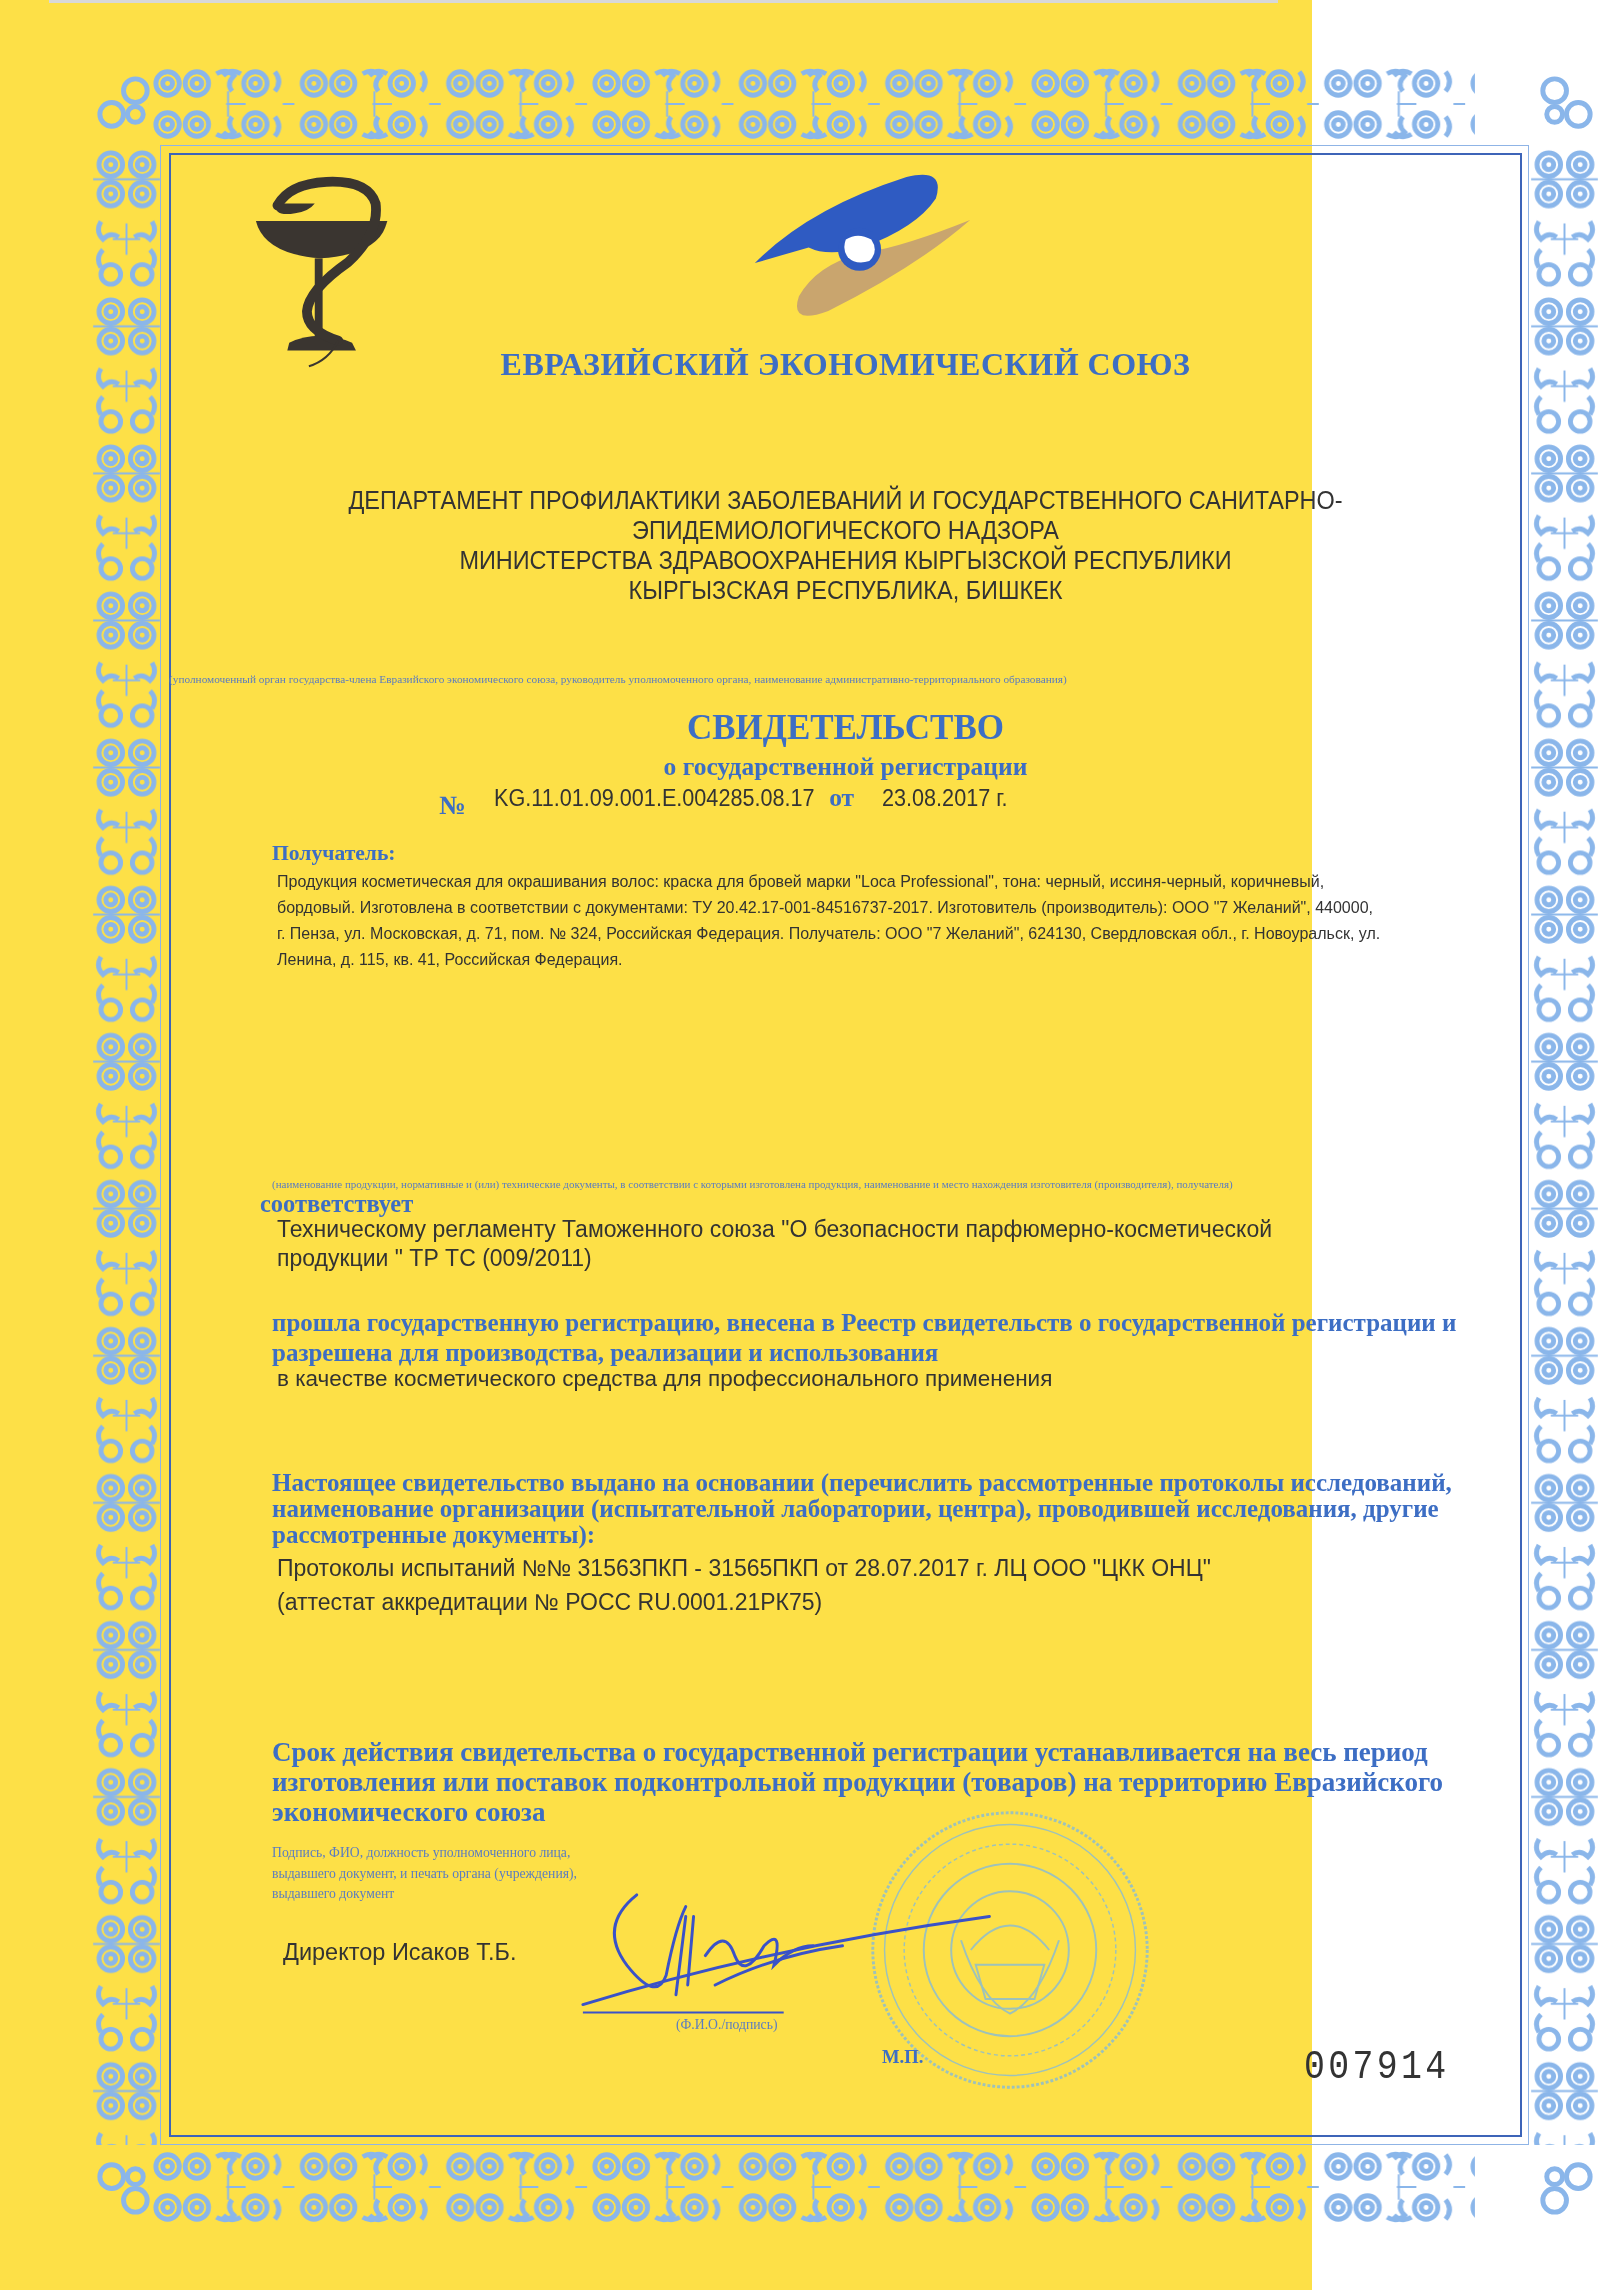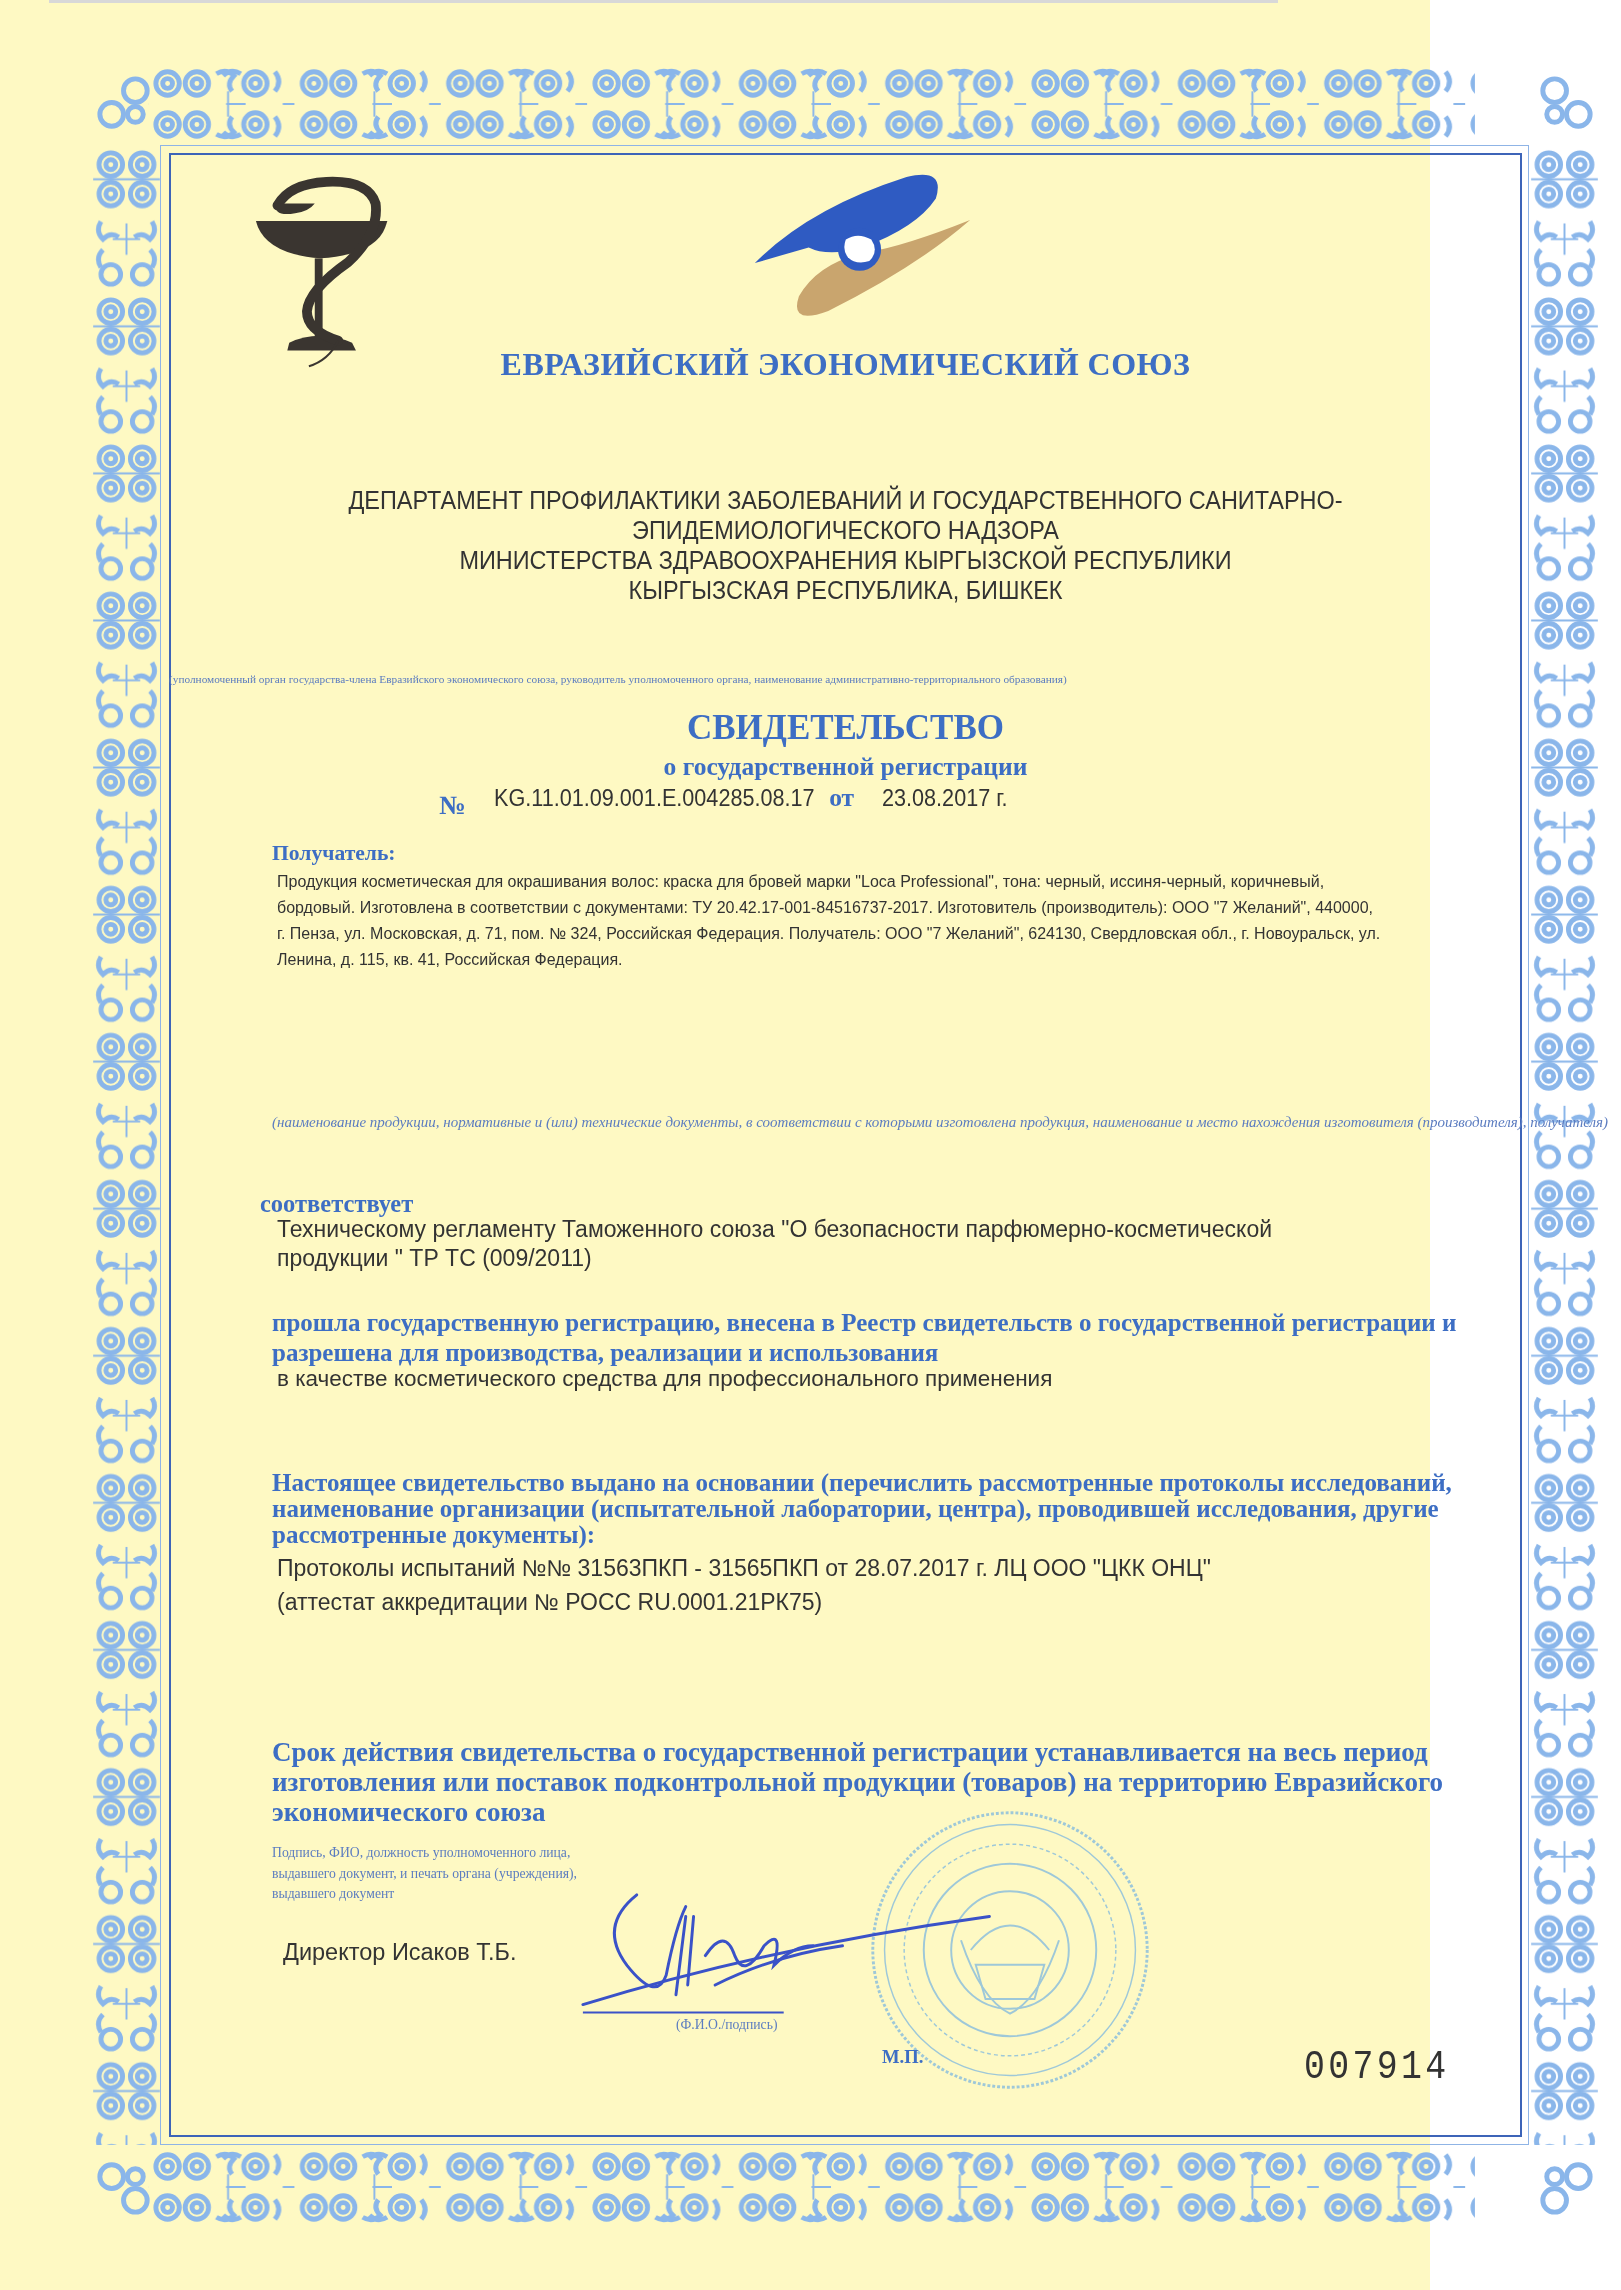--- a/index.html
+++ b/index.html
@@ -1,17 +1,17 @@
 <!DOCTYPE html>
 <html><head>
 <meta charset="utf-8">
 <style>
   html, body { margin: 0; padding: 0; background: #ffffff; }
   body { width: 1621px; height: 2291px; position: relative; overflow: hidden; font-family: "Liberation Sans", sans-serif; }
-  .page { position: absolute; left: 0; top: 0; width: 1430px; height: 2291px; background: #fef9c3; }
+  .page { position: absolute; left: 0; top: 0; width: 1312px; height: 2291px; background: #fde047; }
   .scan-edge { position: absolute; left: 49px; top: 0; width: 1229px; height: 2.9px; background: #d8d8d8; }
 
   
   .orn { position: absolute; overflow: hidden; }
   .orn svg { display: block; }
   .orn-top { left: 145px; top: 64px; width: 1333px; height: 80px; }
   .orn-bottom { left: 145px; top: 2147px; width: 1333px; height: 80px; }
   .orn-left { left: 93px; top: 145px; width: 67px; height: 2000px; }
   .orn-right { left: 1531px; top: 145px; width: 67px; height: 2000px; }
   .orn-corner { position: absolute; width: 71px; height: 71px; }
@@ -30,21 +30,21 @@
   .cert-title { left: 169px; width: 1353px; top: 708px; text-align: center; font-size: 35px; }
   .cert-sub { left: 169px; width: 1353px; top: 752px; text-align: center; font-size: 25.5px; }
   .cert-num-row { left: 439px; top: 782px; font-size: 23.5px; white-space: nowrap; }
   .cert-num-row .no { font-family: "Liberation Serif", serif; color: #3d6ec4; font-weight: bold; font-size: 26.5px; margin-right: 21.6px; position: relative; top: 7.8px; }
   .cert-num-row .num { color: #333; font-family: "Liberation Sans", sans-serif; transform: scaleX(0.92); display: inline-block; transform-origin: left; }
   .cert-num-row .ot { font-family: "Liberation Serif", serif; color: #3d6ec4; font-weight: bold; font-size: 25.5px; margin: 0 21.6px 0 -19.6px; }
 
   .label-blue { font-size: 21.6px; }
   .products-label { left: 272px; top: 841px; }
   .products-text { left: 277px; top: 869px; width: 1108px; font-size: 16px; line-height: 26px; color: #333; font-family: "Liberation Sans", sans-serif; }
-  .products-caption { left: 272px; top: 1114px; font-size: 15px; white-space: nowrap; font-style: italic; }
+  .products-caption { left: 272px; top: 1178px; font-size: 11px; white-space: nowrap; }
   .conforms-label { left: 260px; top: 1190px; font-size: 24.5px; }
   .conforms-text { left: 277px; top: 1215px; width: 1098px; font-size: 23px; line-height: 29px; color: #333; }
   .registered-label { left: 272px; top: 1308px; width: 1245px; font-size: 25px; line-height: 30px; }
   .registered-text { left: 277px; top: 1366px; font-size: 22.5px; color: #333; }
   .basis-label { left: 272px; top: 1470px; width: 1225px; font-size: 25px; line-height: 26px; }
   .basis-text { left: 277px; top: 1551px; width: 1176px; font-size: 23px; line-height: 34px; color: #333; }
   .validity-label { left: 272px; top: 1737px; width: 1245px; font-size: 27px; line-height: 30px; }
   .sign-caption { left: 272px; top: 1843px; width: 470px; font-size: 13.7px; line-height: 20.6px; }
   .director { left: 283px; top: 1939px; font-size: 23.5px; color: #333; }
   .fio-caption { left: 676px; top: 2017px; font-size: 13.7px; }

